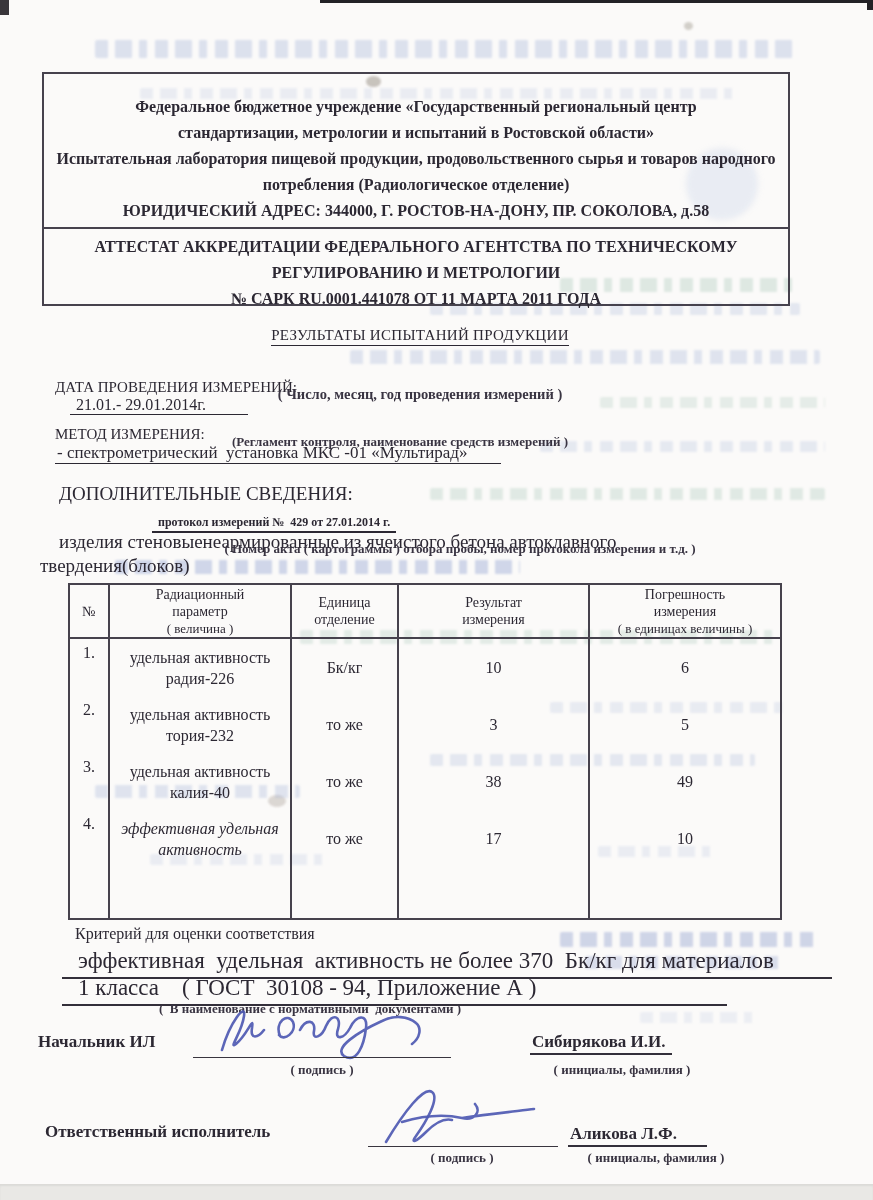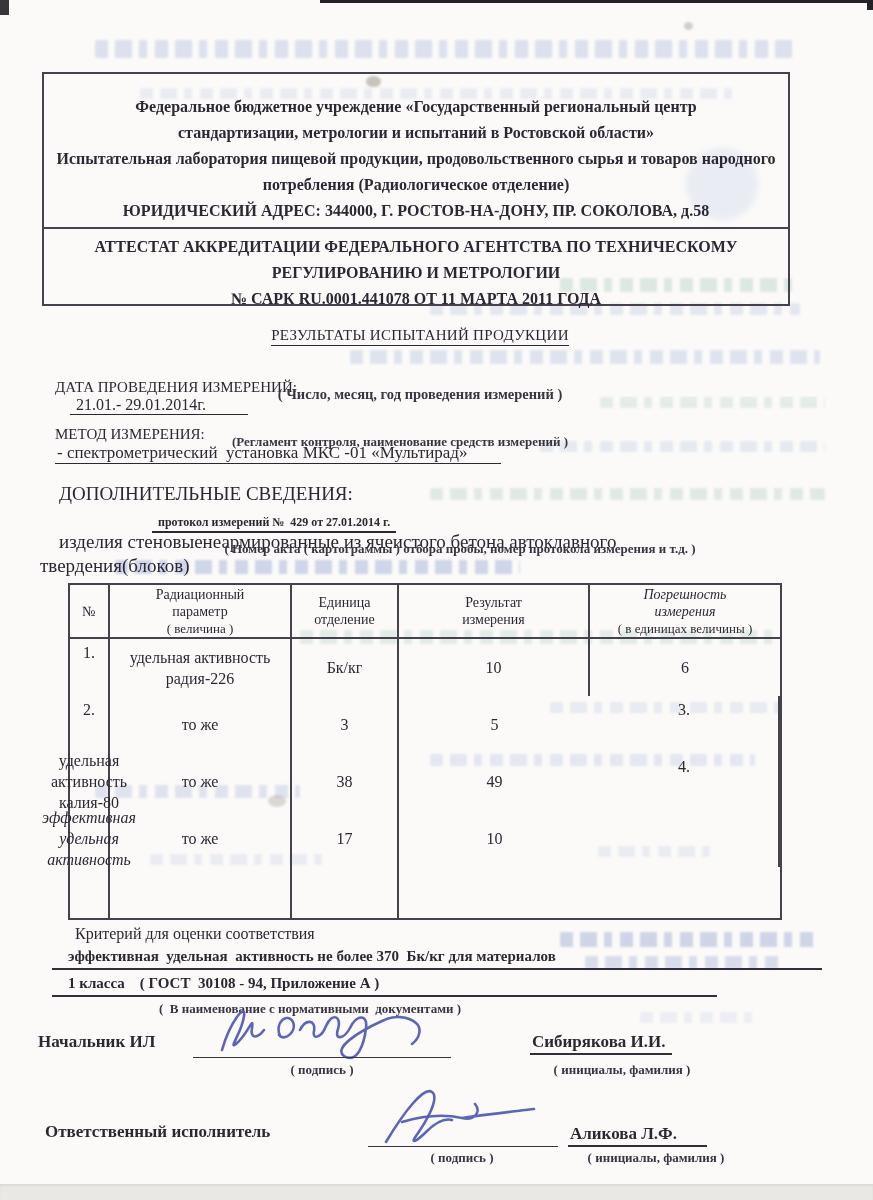--- a/index.html
+++ b/index.html
@@ -59,21 +59,21 @@
     grid-template-rows:54px 57px 57px 57px 57px auto;
   }
   .cell{box-sizing:border-box;display:flex;flex-direction:column;align-items:center;justify-content:center;text-align:center;}
   .vline{border-right:2px solid #46424d;}
   .th{border-bottom:2px solid #46424d;font-size:14px;line-height:17px;padding:3px 4px;}
   .th .sub{font-size:13px;}
   .td{font-size:16px;line-height:21px;padding:0 4px;}
   .td-num{justify-content:flex-start;padding-top:3px;font-size:16px;}
   
   .crit-label{position:absolute;left:75px;top:925px;font-size:16px;}
-  .crit-line{position:absolute;left:52px;border-bottom:2.2px solid #332f3a;font-size:15px;font-weight:700;white-space:pre-wrap;padding:0 0 3px 16px;box-sizing:border-box;}
+  .crit-line{position:absolute;left:62px;border-bottom:2.2px solid #332f3a;font-size:23px;font-weight:400;white-space:pre-wrap;padding:0 0 3px 16px;box-sizing:border-box;}
   .crit-1{top:948px;width:770px;}
   .crit-2{top:975px;width:665px;}
   .hint-crit{left:60px;top:1001px;width:500px;}
   
   .sig-role{position:absolute;font-size:17px;font-weight:700;}
   .sig-line{position:absolute;border-bottom:1.8px solid #39353f;}
   .sig-name{position:absolute;font-size:17px;font-weight:700;}
   .sig-name span{border-bottom:2px solid #332f3a;padding:0 6px 2px 2px;}
   .sig-svg{position:absolute;}
   .sig-svg path{fill:none;stroke:#4e59b2;stroke-width:2.6;stroke-linecap:round;stroke-linejoin:round;opacity:.92;}
@@ -156,40 +156,43 @@
       <span style="max-width:130px;">Радиационный параметр</span>
       <span class="sub">( величина )</span>
     </div>
     <div class="cell th vline">
       <span style="max-width:70px;">Единица отделение</span>
     </div>
     <div class="cell th vline">
       <span style="max-width:100px;">Результат измерения</span>
     </div>
     <div class="cell th">
-      <span style="max-width:110px;font-style:italic;">Погрешность измерения</span>
+      <span style="max-width:110px;">Погрешность измерения</span>
       <span class="sub">( в единицах величины )</span>
     </div>
 
     <div class="cell td td-num vline">1.</div>
     <div class="cell td vline">
         <span style="max-width:165px;">удельная активность радия-226</span>
       </div>
     <div class="cell td vline">Бк/кг</div>
     <div class="cell td vline">10</div>
     <div class="cell td">6</div>
 
     <div class="cell td td-num vline">2.</div>
+    <div class="cell td vline">
+        <span style="max-width:165px;">удельная активность тория-232</span>
+      </div>
     <div class="cell td vline">то же</div>
     <div class="cell td vline">3</div>
     <div class="cell td">5</div>
 
     <div class="cell td td-num vline">3.</div>
     <div class="cell td vline">
-        <span style="max-width:165px;">удельная активность калия-80</span>
+        <span style="max-width:165px;">удельная активность калия-40</span>
       </div>
     <div class="cell td vline">то же</div>
     <div class="cell td vline">38</div>
     <div class="cell td">49</div>
 
     <div class="cell td td-num vline">4.</div>
     <div class="cell td vline">
         <span style="max-width:175px;font-style:italic;">эффективная удельная активность</span>
       </div>
     <div class="cell td vline">то же</div>

